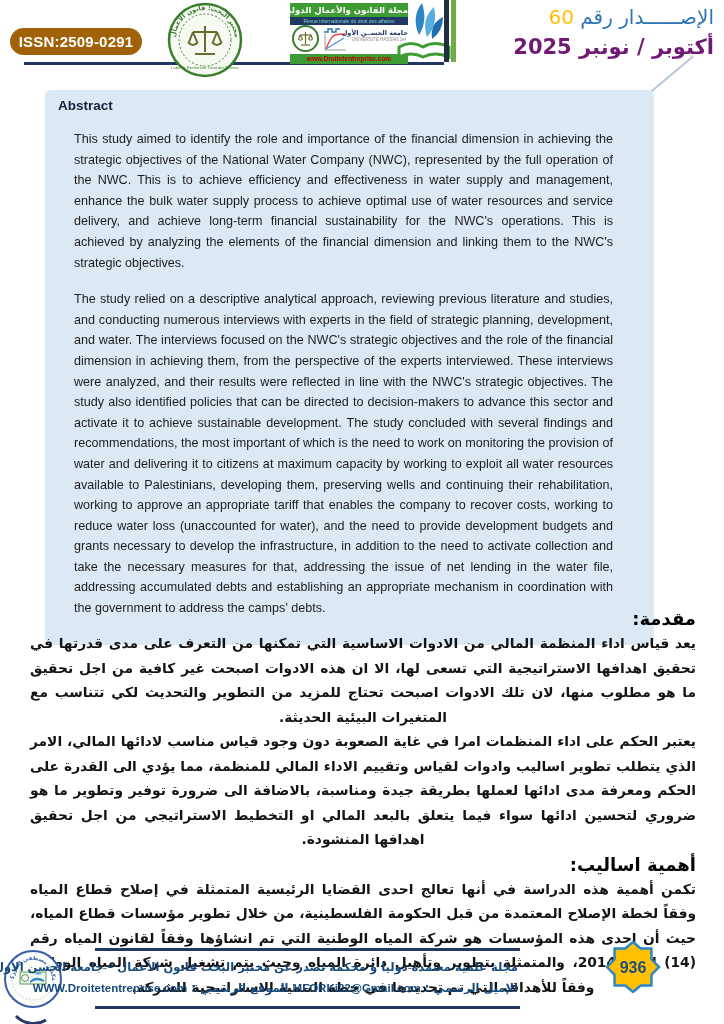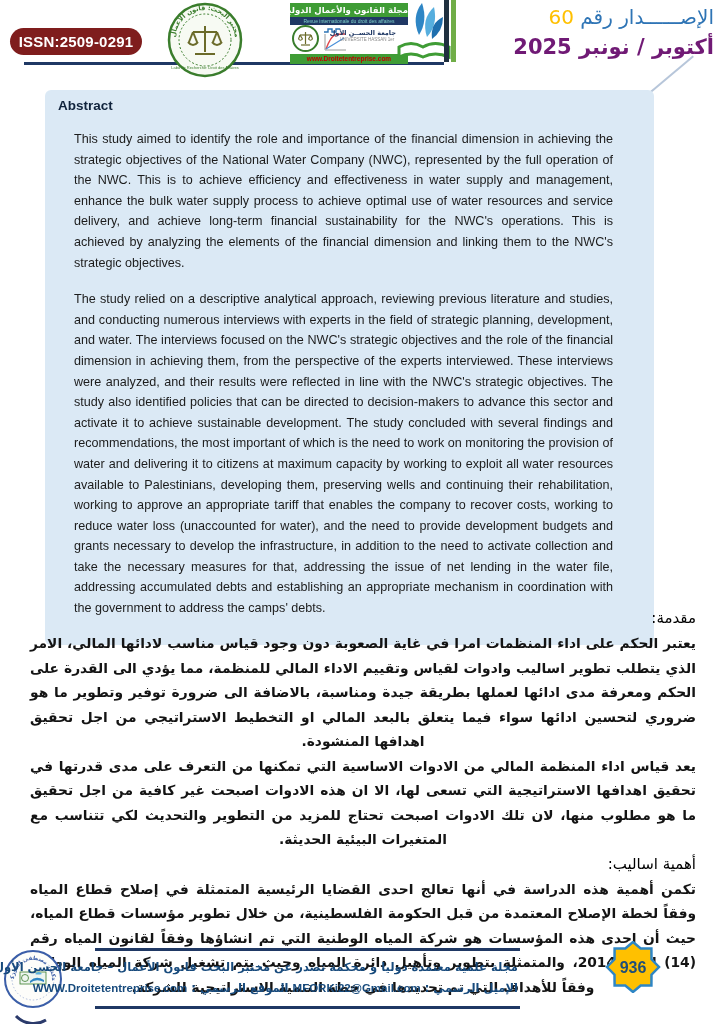--- a/index.html
+++ b/index.html
@@ -1,34 +1,34 @@
 <!DOCTYPE html>
 <html lang="ar"><head>
 <meta charset="utf-8">
 <style>
   html,body{margin:0;padding:0;background:#ffffff;}
   .page{position:relative;width:724px;height:1024px;background:#ffffff;overflow:hidden;
         font-family:"DejaVu Sans",sans-serif;}
 
   
-  .issn-badge{position:absolute;left:10px;top:28px;width:132px;height:27px;background:#7f1d1d;
+  .issn-badge{position:absolute;left:10px;top:28px;width:132px;height:27px;background:#a16207;
       border-radius:15px;color:#fff;font-weight:bold;font-size:15px;line-height:27px;text-align:center;
       font-family:"Liberation Sans",sans-serif;letter-spacing:.2px;}
   .header-rule{position:absolute;left:24px;top:62px;width:420px;height:3px;background:#1f3864;}
   .seal-large{position:absolute;left:167px;top:2px;width:76px;height:76px;}
   .journal-logo{position:absolute;left:290px;top:3px;width:160px;height:62px;}
   .jl-col{position:absolute;left:0;top:0;width:118px;}
   .jl-banner{background:#3f9c35;color:#fff;font-size:8.5px;font-weight:bold;text-align:center;
       height:14px;line-height:14px;direction:rtl;white-space:nowrap;overflow:hidden;}
   .jl-sub{background:#1f3864;color:#7fd0c9;font-size:5px;text-align:center;height:8px;line-height:8px;
       font-family:"Liberation Sans",sans-serif;white-space:nowrap;overflow:hidden;}
   .jl-mid{position:relative;height:29px;background:#ffffff;}
   .jl-seal-small{position:absolute;left:2px;top:0px;width:27px;height:27px;}
   .jl-chart{position:absolute;left:31px;top:1px;width:27px;height:27px;}
-  .jl-univ{position:absolute;left:48px;top:4px;width:58px;text-align:center;}
+  .jl-univ{position:absolute;left:60px;top:4px;width:58px;text-align:center;}
   .jl-univ-ar{font-size:6.5px;color:#1f3864;font-weight:bold;direction:rtl;white-space:nowrap;}
   .jl-univ-fr{font-size:4.5px;color:#8a8a8a;font-family:"Liberation Sans",sans-serif;white-space:nowrap;}
   .jl-web{background:#3f9c35;color:#c00000;font-size:6.5px;font-weight:bold;text-align:center;height:10px;
       line-height:10px;font-family:"Liberation Sans",sans-serif;white-space:nowrap;overflow:hidden;}
   .jl-bird{position:absolute;left:106px;top:-2px;width:56px;height:64px;}
   .vbar{position:absolute;top:0;height:62px;width:5px;}
   .vbar-navy{left:444px;background:#20303f;}
   .vbar-green{left:451px;background:#70ad47;}
   .issue-block{position:absolute;left:460px;top:2px;width:254px;direction:rtl;text-align:right;}
   .issue-line1{font-size:20px;font-weight:normal;color:#2e74b5;line-height:30px;white-space:nowrap;}
@@ -39,21 +39,21 @@
 
   
   .abstract{position:absolute;left:45px;top:90px;width:609px;min-height:496px;background:#dbe9f5;
       border-radius:6px;padding:8px 25px 10px 13px;box-sizing:border-box;
       font-family:"Liberation Sans",sans-serif;}
   .abstract h2{margin:0 0 6px 0;font-size:13.5px;font-weight:bold;color:#10233c;}
   .abstract p{margin:16px;font-size:12.6px;line-height:20.6px;text-align:justify;color:#1c1c1c;}
 
   
   .arabic{position:absolute;left:30px;right:28px;top:606px;direction:rtl;}
-  .arabic h3{margin:0;font-size:15px;font-weight:normal;color:#000;line-height:25px;}
+  .arabic h3{margin:0;font-size:18px;font-weight:bold;color:#000;line-height:25px;}
   .arabic p{margin:0;font-size:13.8px;font-weight:bold;color:#141414;line-height:24.5px;
       text-align:justify;text-align-last:center;}
 
   
   .footer-stamp{position:absolute;left:2px;top:944px;width:64px;height:80px;}
   .footer-box{position:absolute;left:95px;top:948px;width:425px;border-top:3px solid #1f3864;
       border-bottom:3px solid #1f3864;padding:6px 2px 7px 2px;box-sizing:border-box;direction:rtl;}
   .footer-line1{font-size:11.5px;font-weight:bold;color:#174a7c;text-align:center;line-height:20px;
       white-space:nowrap;}
   .footer-line2{font-size:11.5px;font-weight:bold;color:#174a7c;text-align:center;line-height:22px;
@@ -154,22 +154,22 @@
   <div class="diag-line"></div>
 
   <section class="abstract">
     <h2>Abstract</h2>
     <p>This study aimed to identify the role and importance of the financial dimension in achieving the strategic objectives of the National Water Company (NWC), represented by the full operation of the NWC. This is to achieve efficiency and effectiveness in water supply and management, enhance the bulk water supply process to achieve optimal use of water resources and service delivery, and achieve long-term financial sustainability for the NWC's operations. This is achieved by analyzing the elements of the financial dimension and linking them to the NWC's strategic objectives.</p>
     <p>The study relied on a descriptive analytical approach, reviewing previous literature and studies, and conducting numerous interviews with experts in the field of strategic planning, development, and water. The interviews focused on the NWC's strategic objectives and the role of the financial dimension in achieving them, from the perspective of the experts interviewed. These interviews were analyzed, and their results were reflected in line with the NWC's strategic objectives. The study also identified policies that can be directed to decision-makers to advance this sector and activate it to achieve sustainable development. The study concluded with several findings and recommendations, the most important of which is the need to work on monitoring the provision of water and delivering it to citizens at maximum capacity by working to exploit all water resources available to Palestinians, developing them, preserving wells and continuing their rehabilitation, working to approve an appropriate tariff that enables the company to recover costs, working to reduce water loss (unaccounted for water), and the need to provide development budgets and grants necessary to develop the infrastructure, in addition to the need to activate collection and take the necessary measures for that, addressing the issue of net lending in the water file, addressing accumulated debts and establishing an appropriate mechanism in coordination with the government to address the camps' debts.</p>
   </section>
 
   <section class="arabic">
     <h3>مقدمة:</h3>
+    <p>يعد قياس اداء المنظمة المالي من الادوات الاساسية التي تمكنها من التعرف على مدى قدرتها في تحقيق اهدافها الاستراتيجية التي تسعى لها، الا ان هذه الادوات اصبحت غير كافية من اجل تحقيق ما هو مطلوب منها، لان تلك الادوات اصبحت تحتاج للمزيد من التطوير والتحديث لكي تتناسب مع المتغيرات البيئية الحديثة.</p>
     <p>يعتبر الحكم على اداء المنظمات امرا في غاية الصعوبة دون وجود قياس مناسب لادائها المالي، الامر الذي يتطلب تطوير اساليب وادوات لقياس وتقييم الاداء المالي للمنظمة، مما يؤدي الى القدرة على الحكم ومعرفة مدى ادائها لعملها بطريقة جيدة ومناسبة، بالاضافة الى ضرورة توفير وتطوير ما هو ضروري لتحسين ادائها سواء فيما يتعلق بالبعد المالي او التخطيط الاستراتيجي من اجل تحقيق اهدافها المنشودة.</p>
-    <p>يعد قياس اداء المنظمة المالي من الادوات الاساسية التي تمكنها من التعرف على مدى قدرتها في تحقيق اهدافها الاستراتيجية التي تسعى لها، الا ان هذه الادوات اصبحت غير كافية من اجل تحقيق ما هو مطلوب منها، لان تلك الادوات اصبحت تحتاج للمزيد من التطوير والتحديث لكي تتناسب مع المتغيرات البيئية الحديثة.</p>
     <h3>أهمية اساليب:</h3>
     <p>تكمن أهمية هذه الدراسة في أنها تعالج احدى القضايا الرئيسية المتمثلة في إصلاح قطاع المياه وفقاً لخطة الإصلاح المعتمدة من قبل الحكومة الفلسطينية، من خلال تطوير مؤسسات قطاع المياه، حيث أن احدى هذه المؤسسات هو شركة المياه الوطنية التي تم انشاؤها وفقاً لقانون المياه رقم (14) لسنة 2014، والمتمثلة بتطوير وتأهيل دائرة المياه وحيث يتم تشغيل شركة المياه الوطنية وفقاً للأهداف التي تم تحديدها في خطة التنمية الاستراتيجية للشركة.</p>
   </section>
 
   <div class="footer-stamp">
     <svg width="64" height="80" viewBox="0 0 64 80">
       <circle cx="31" cy="35" r="28" fill="#fdfdfa" stroke="#3b5ea8" stroke-width="2"></circle>
       <circle cx="31" cy="35" r="21" fill="none" stroke="#9fb0d6" stroke-width=".8" stroke-dasharray="1.5,2"></circle>
       <rect x="18" y="28" width="26" height="12" fill="#eef5ef" stroke="#3a7d2c" stroke-width=".8"></rect>
       <circle cx="23" cy="34" r="3.5" fill="none" stroke="#3a7d2c" stroke-width=".8"></circle>

